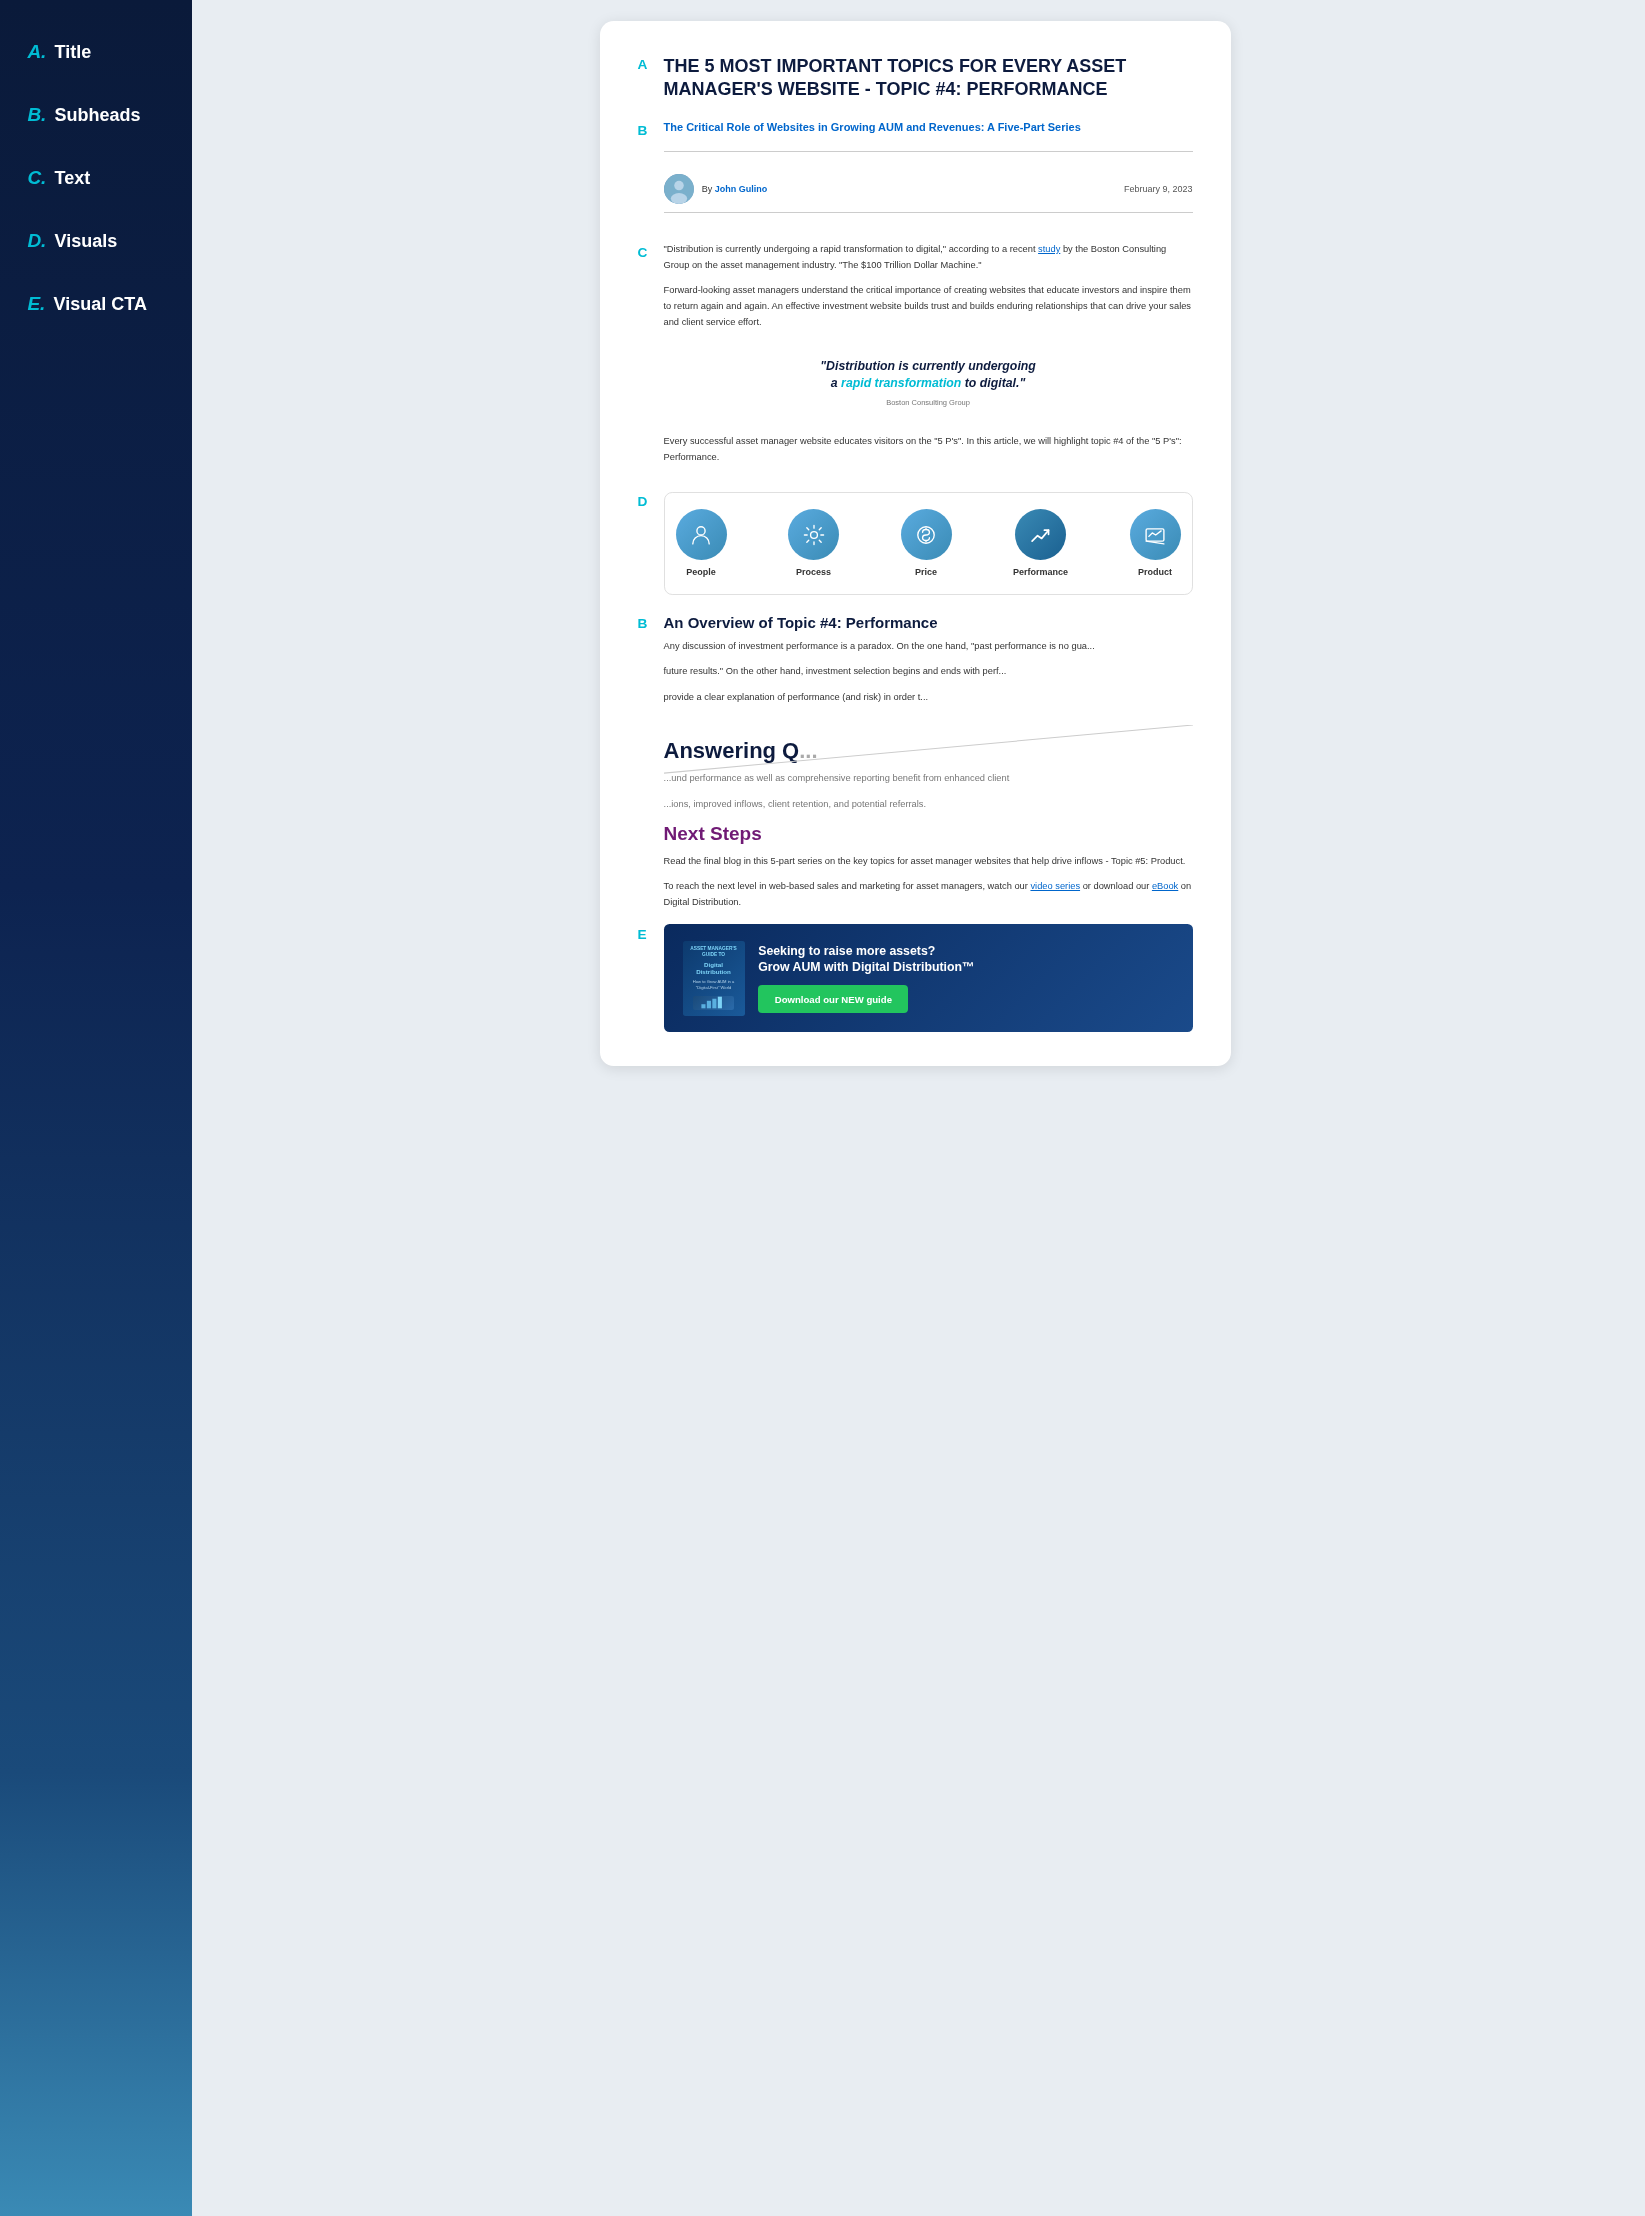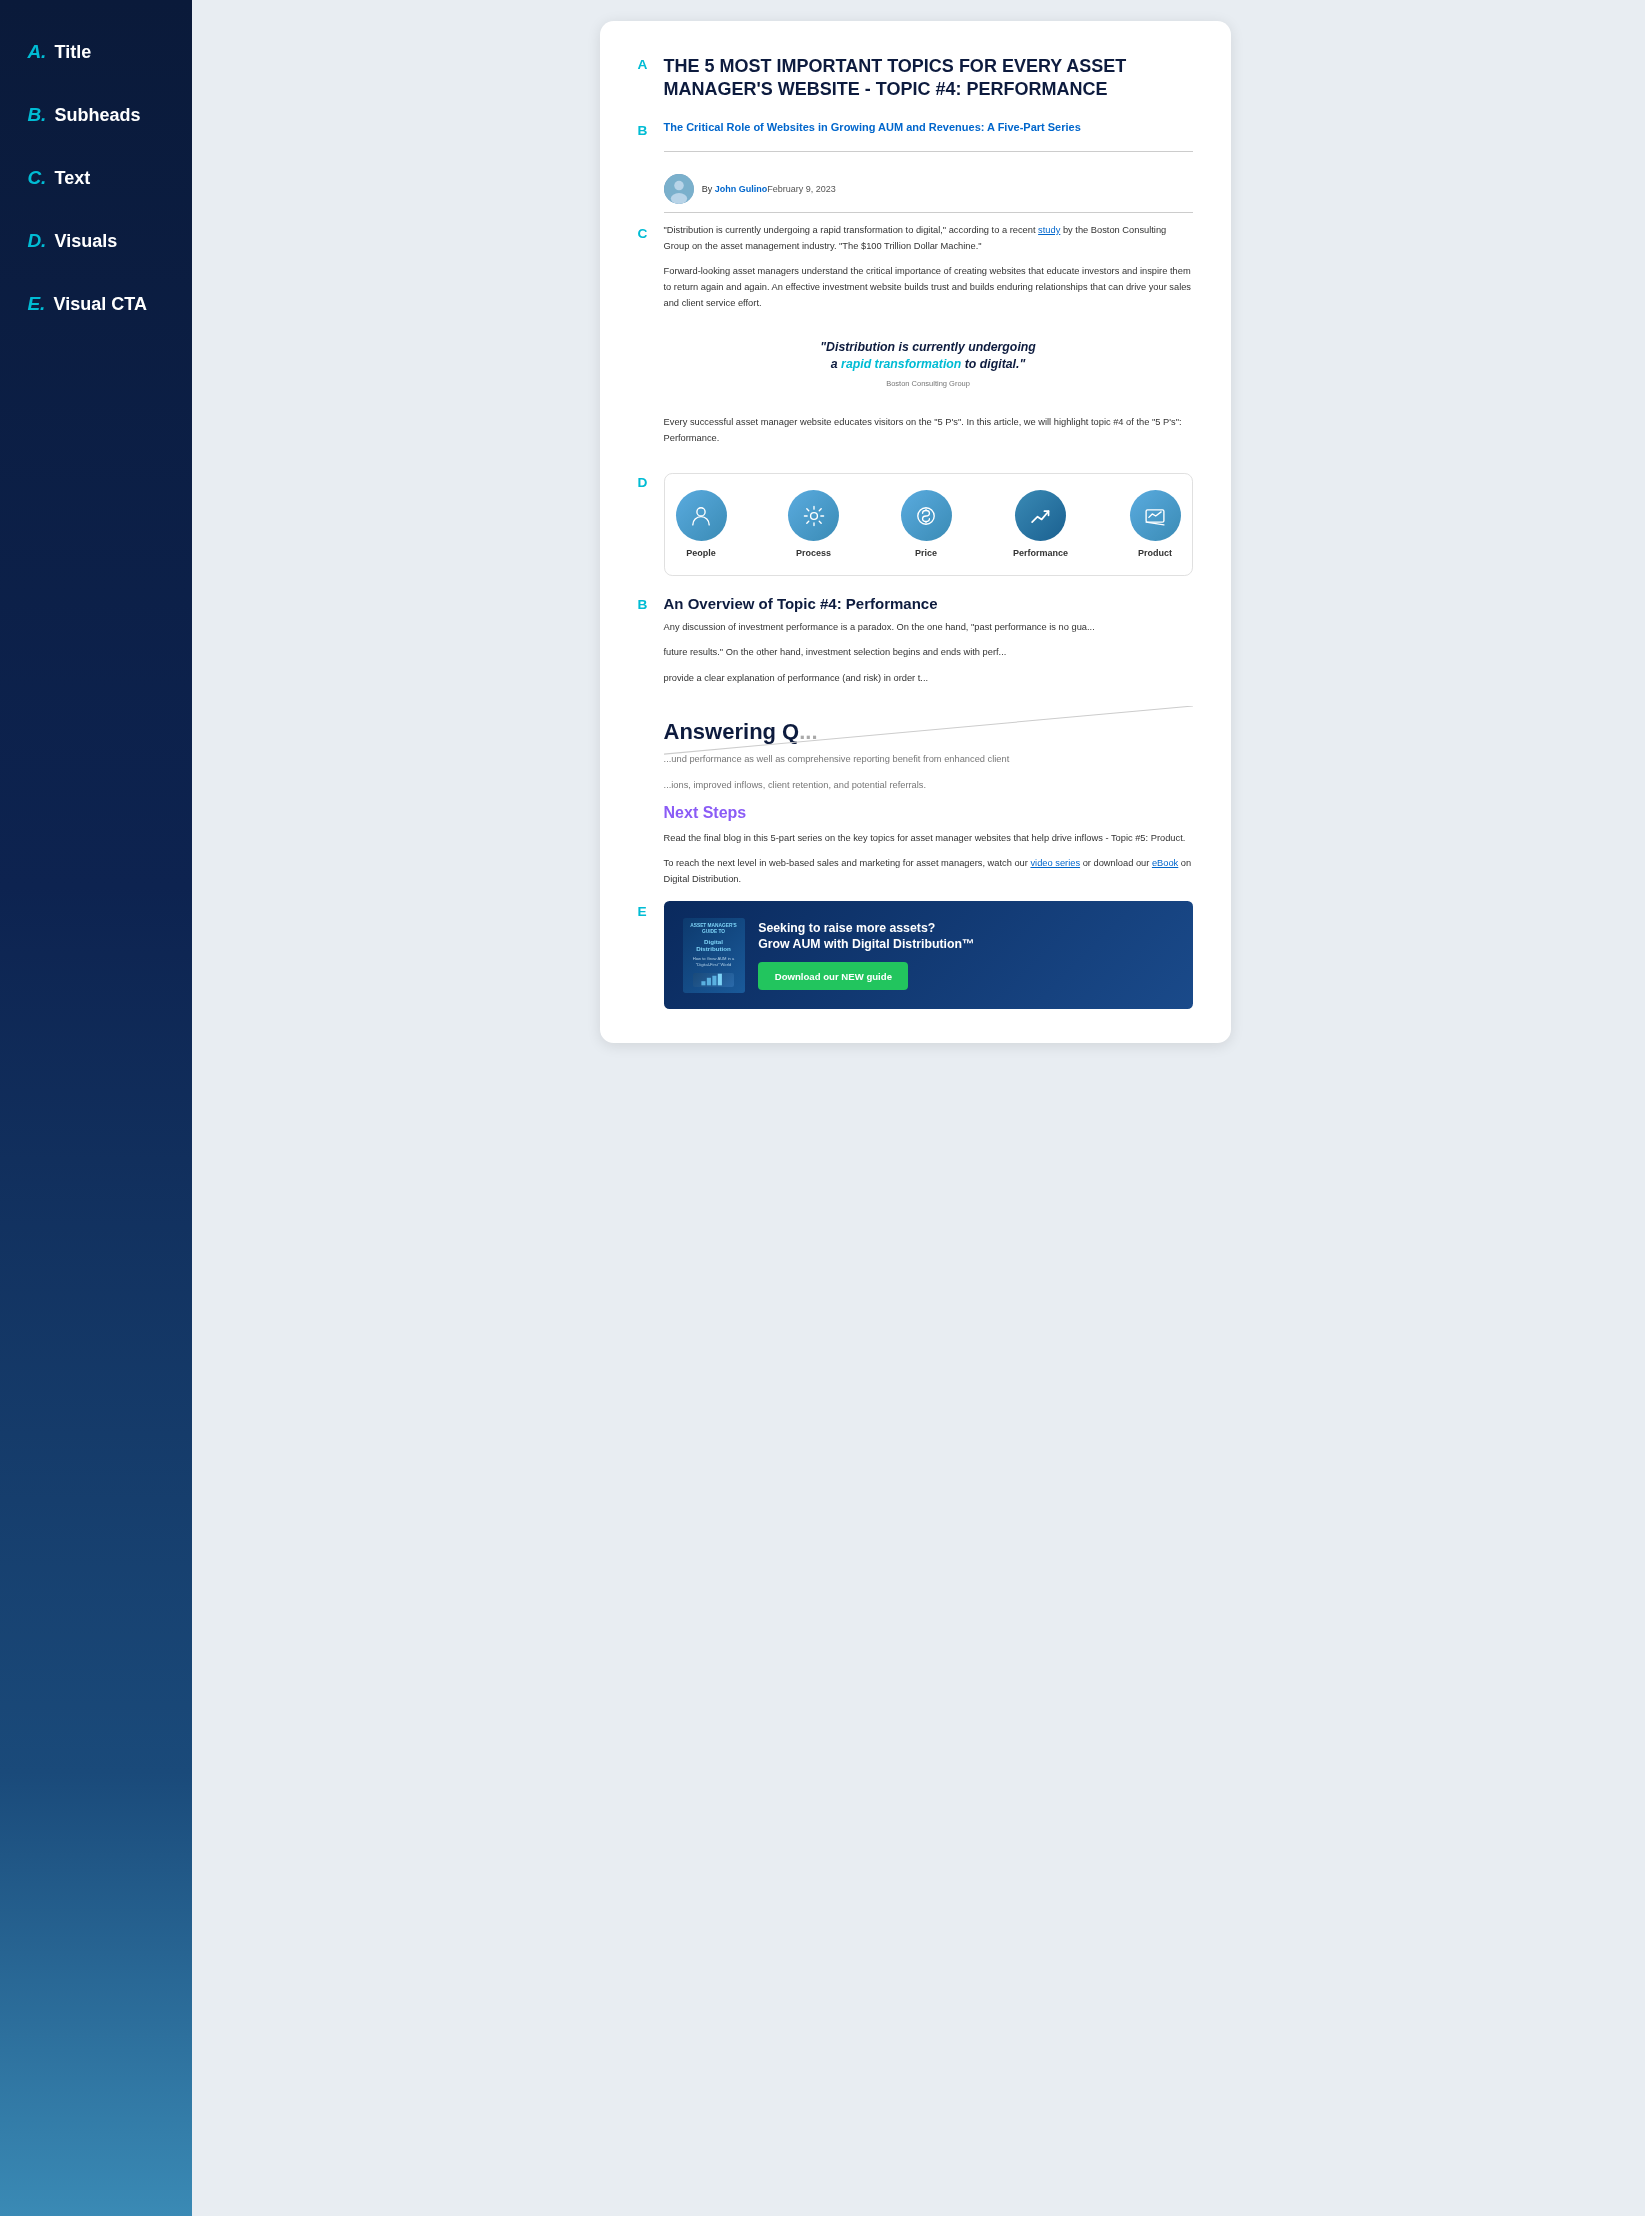--- a/index.html
+++ b/index.html
@@ -88,23 +88,24 @@
       line-height: 1.4;
       border-bottom: 0.7px solid #ccc;
       padding-bottom: 15px;
       width: 100%;
     }
 
     
     .author-row {
       display: flex;
       align-items: center;
+      justify-content: space-between;
       padding: 8.2px 0;
       border-bottom: 0.7px solid #ccc;
-      margin-bottom: 10px;
+      margin-bottom: 29px;
       margin-left: 26px;
     }
     .author-left {
       display: flex;
       align-items: center;
       gap: 8.2px;
     }
     .author-avatar {
       width: 30px;
       height: 30px;
@@ -231,23 +232,23 @@
       gap: 12.3px;
       margin-bottom: 9.6px;
     }
 
     
     .next-steps-section {
       margin-left: 26px;
       margin-bottom: 13.7px;
     }
     .next-steps-title {
-      font-size: 16px;
+      font-size: 19px;
       font-weight: 800;
-      color: #8b5cf6;
+      color: #701a75;
       margin-bottom: 8.2px;
     }
 
     
     .section-e {
       display: flex;
       gap: 12.3px;
     }
     .cta-banner {
       flex: 1;

